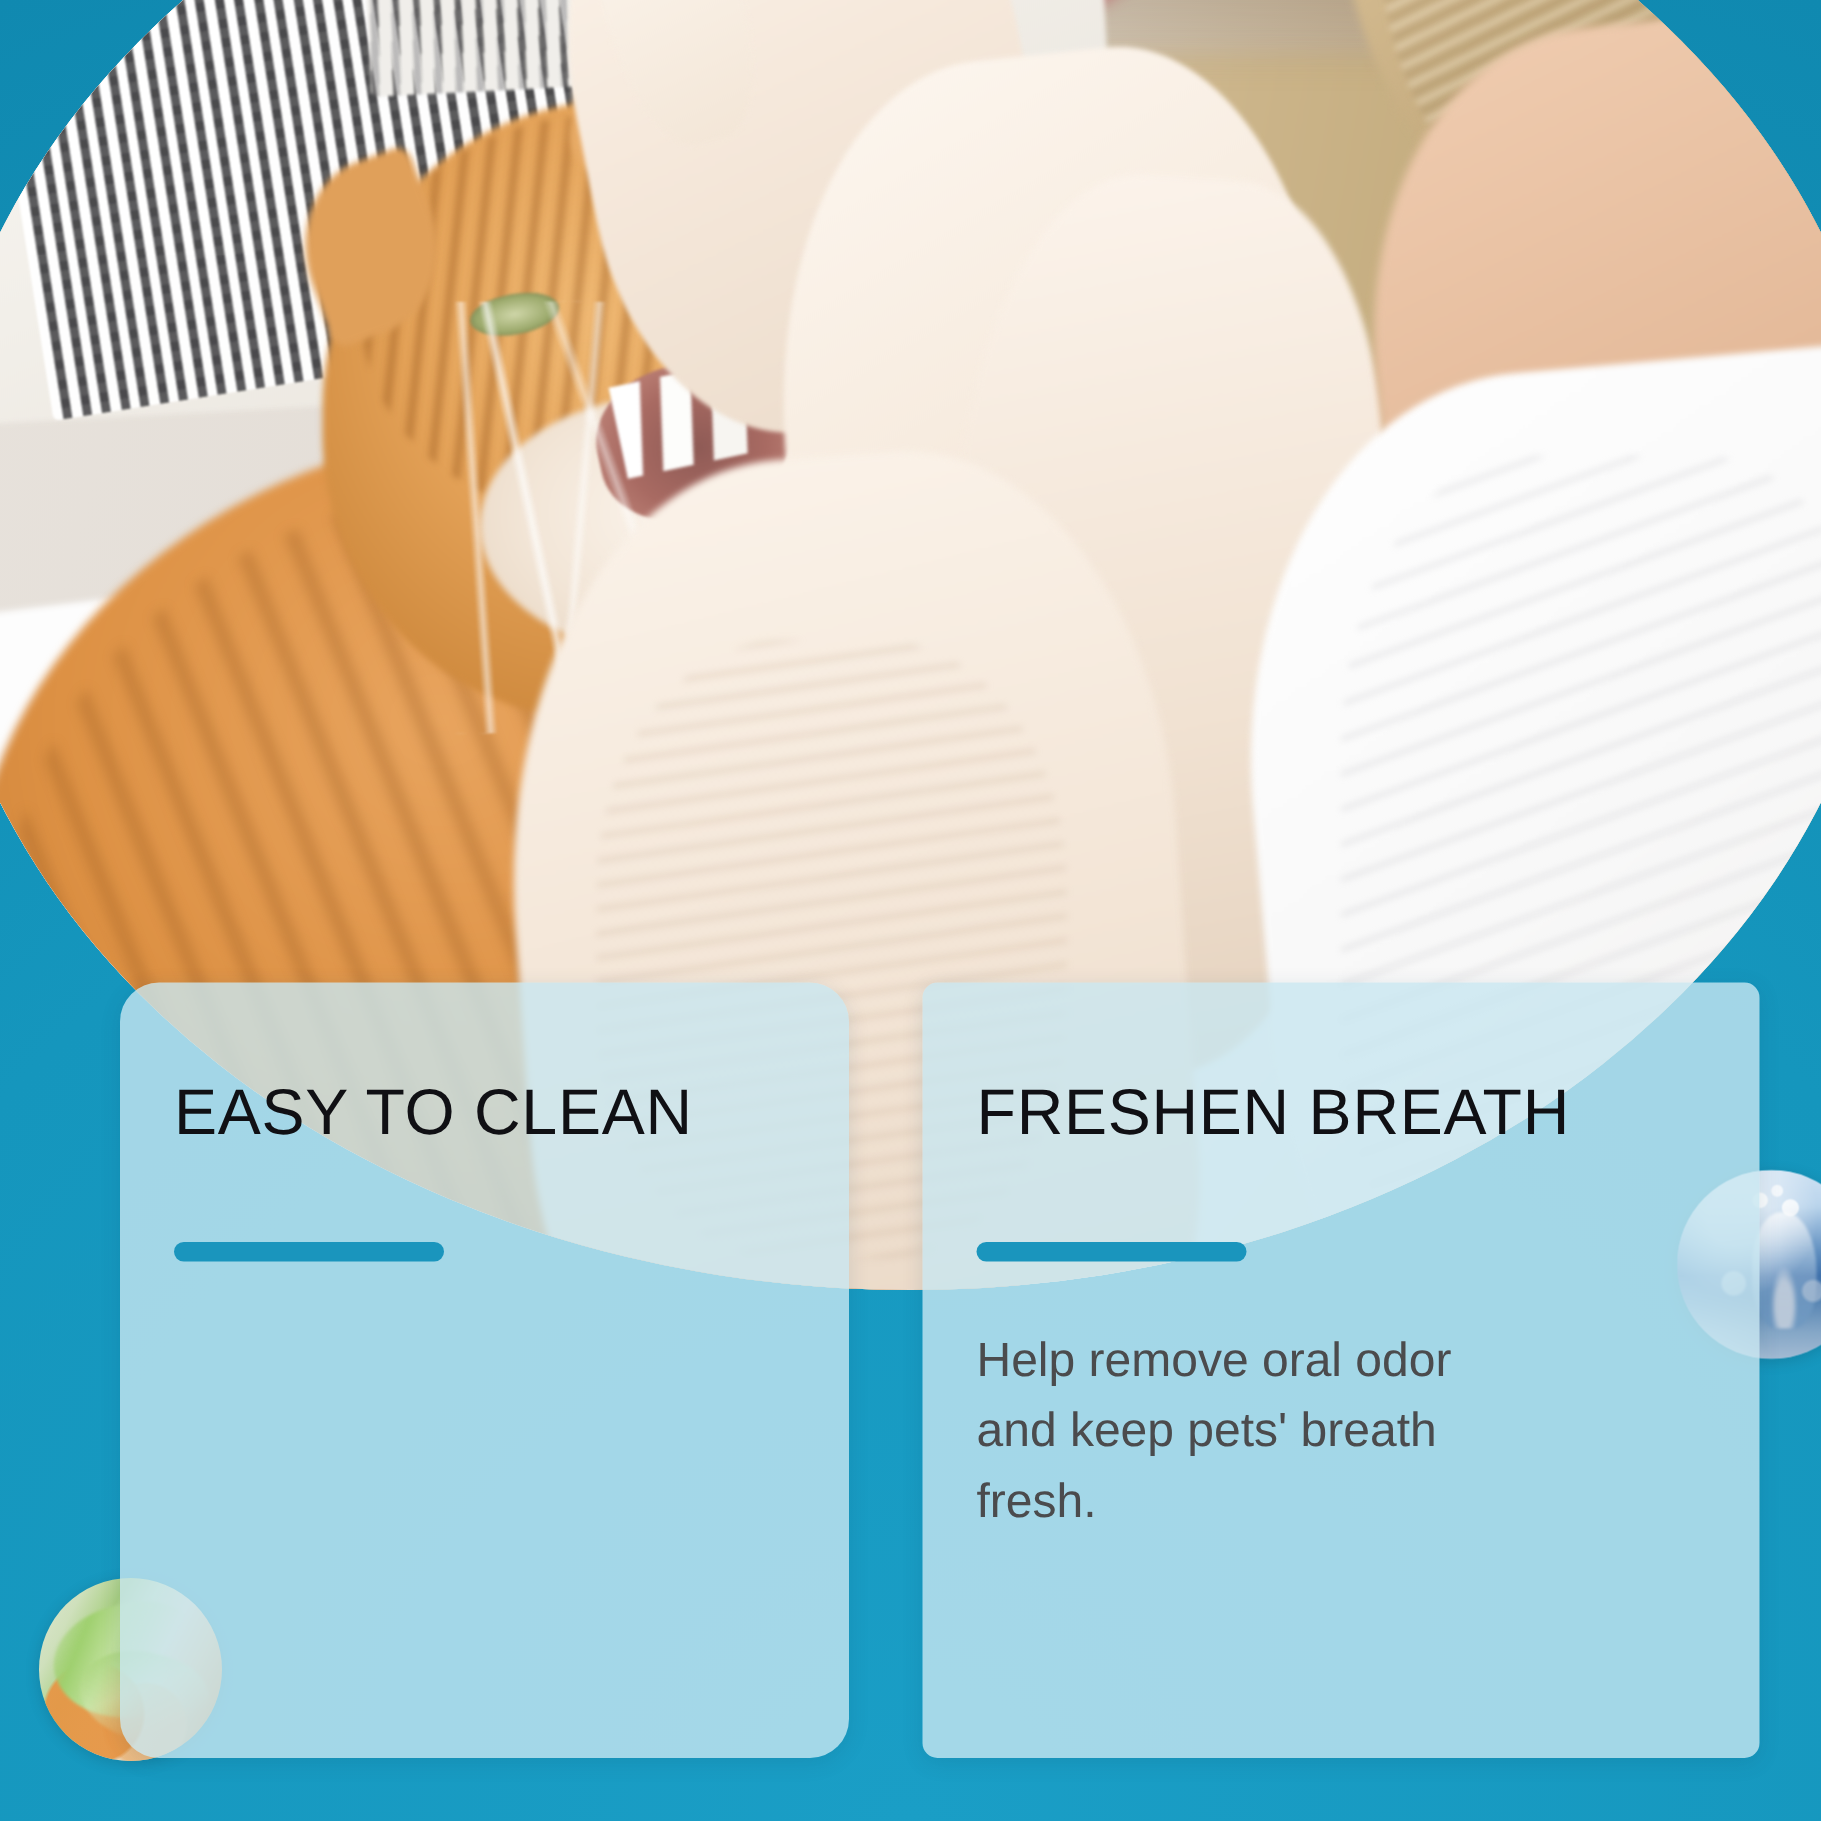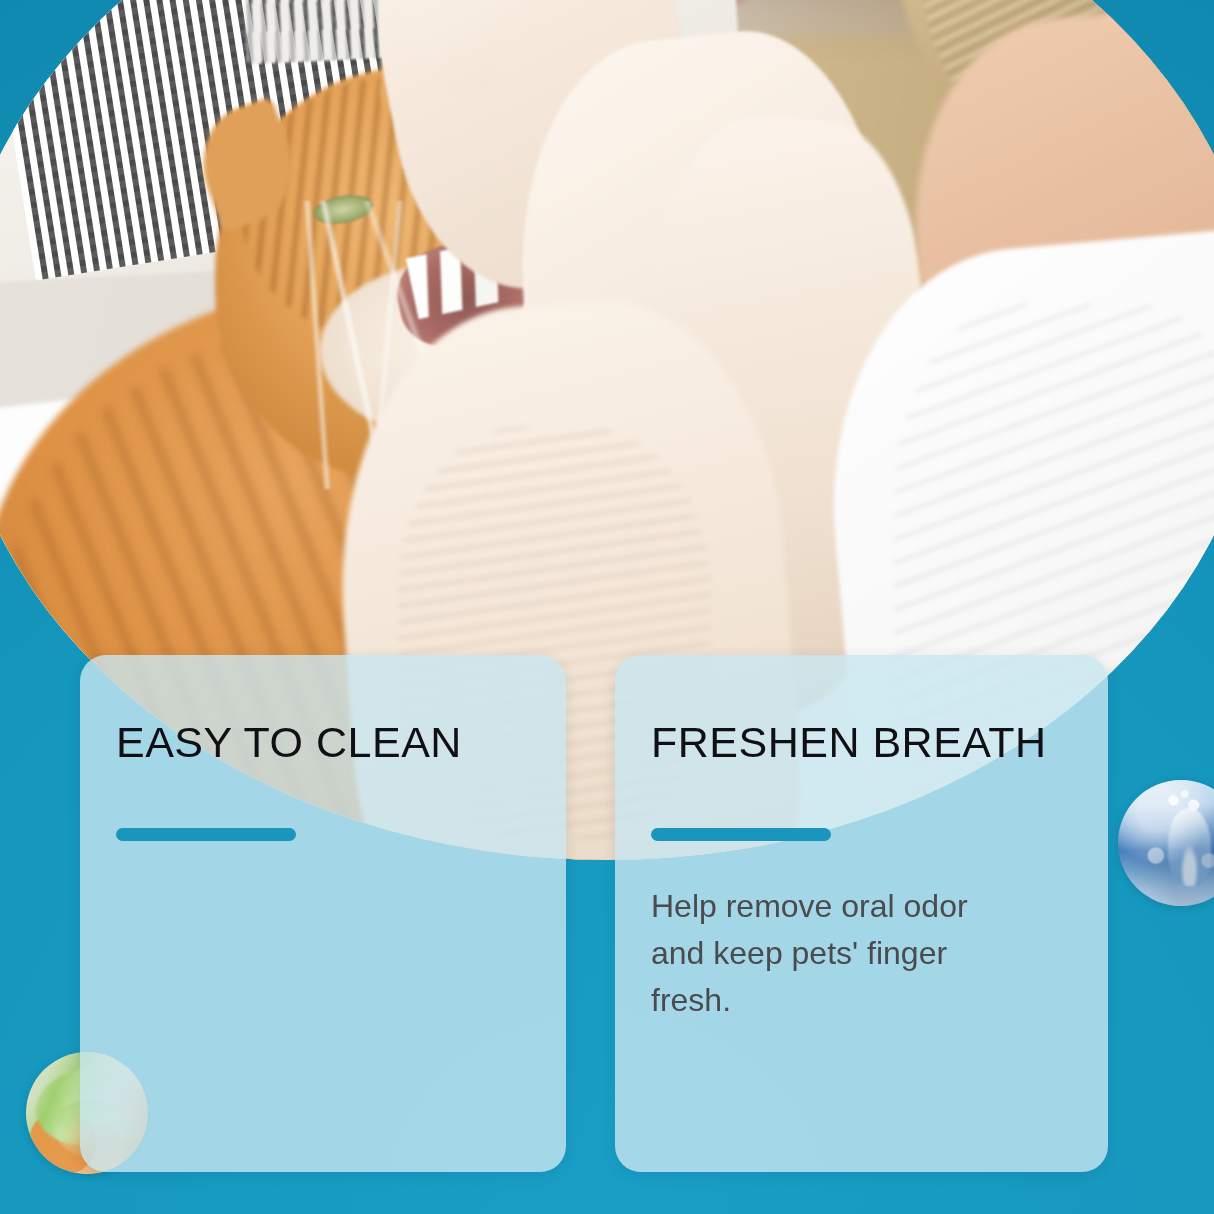--- a/index.html
+++ b/index.html
@@ -336,21 +336,21 @@
     position:absolute;
     top:655px;
     height:517px;
     border-radius:26px;
     background:rgba(200,230,240,0.80);
     box-shadow:0 3px 14px rgba(0,60,85,.12);
     overflow:hidden;
     backdrop-filter:saturate(1.05);
   }
   .card-left  { left:80px;  width:486px; }
-  .card-right { left:615px; width:493px; }
+  .card-right { left:615px; width:558px;border-radius:10px; }
 
   .card-inner {
     position:absolute; inset:0;
     padding:66px 36px 0 36px;
   }
   .card-title {
     font-size:43px;
     font-weight:400;
     letter-spacing:.5px;
     color:#101014;
@@ -432,17 +432,17 @@
     <div class="card-inner">
       <div class="card-title">EASY TO CLEAN</div>
       <div class="card-rule"></div>
     </div>
   </div>
 
   <div class="card card-right">
     <div class="card-inner">
       <div class="card-title">FRESHEN BREATH</div>
       <div class="card-rule"></div>
-      <div class="card-body">Help remove oral odor and keep pets' finger fresh.</div>
+      <div class="card-body">Help remove oral odor and keep pets' breath fresh.</div>
     </div>
   </div>
 
 </div>
 
 </body></html>

